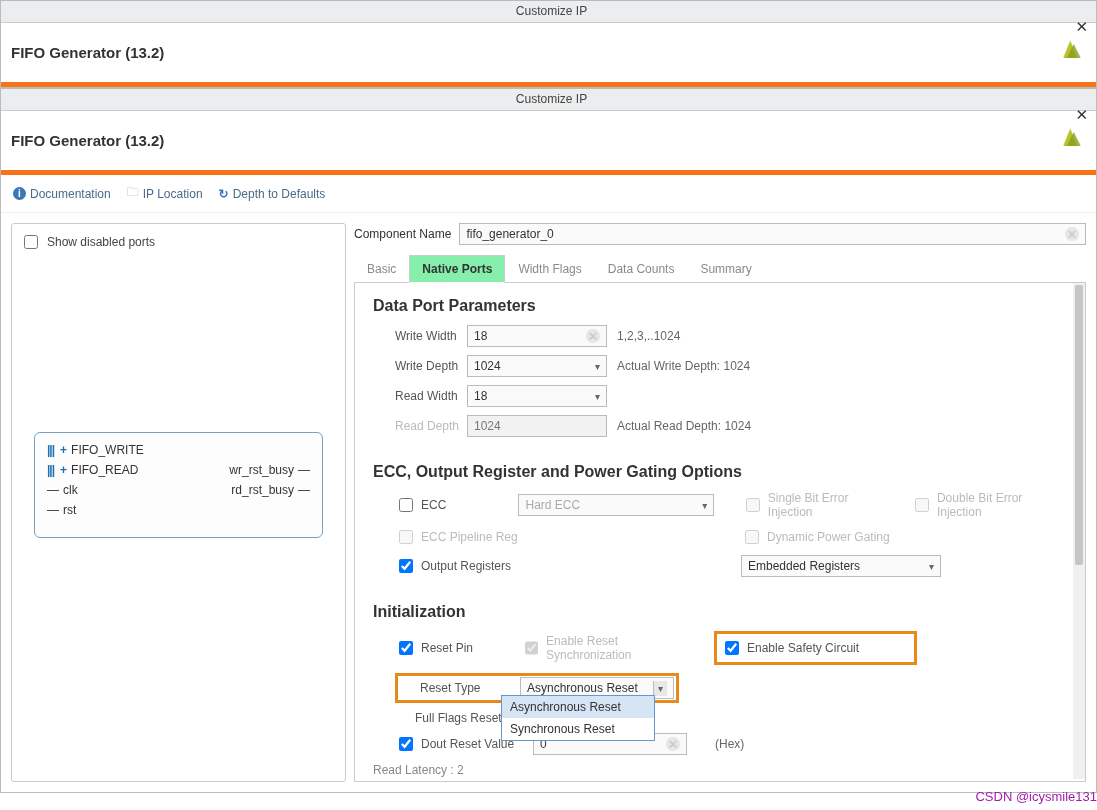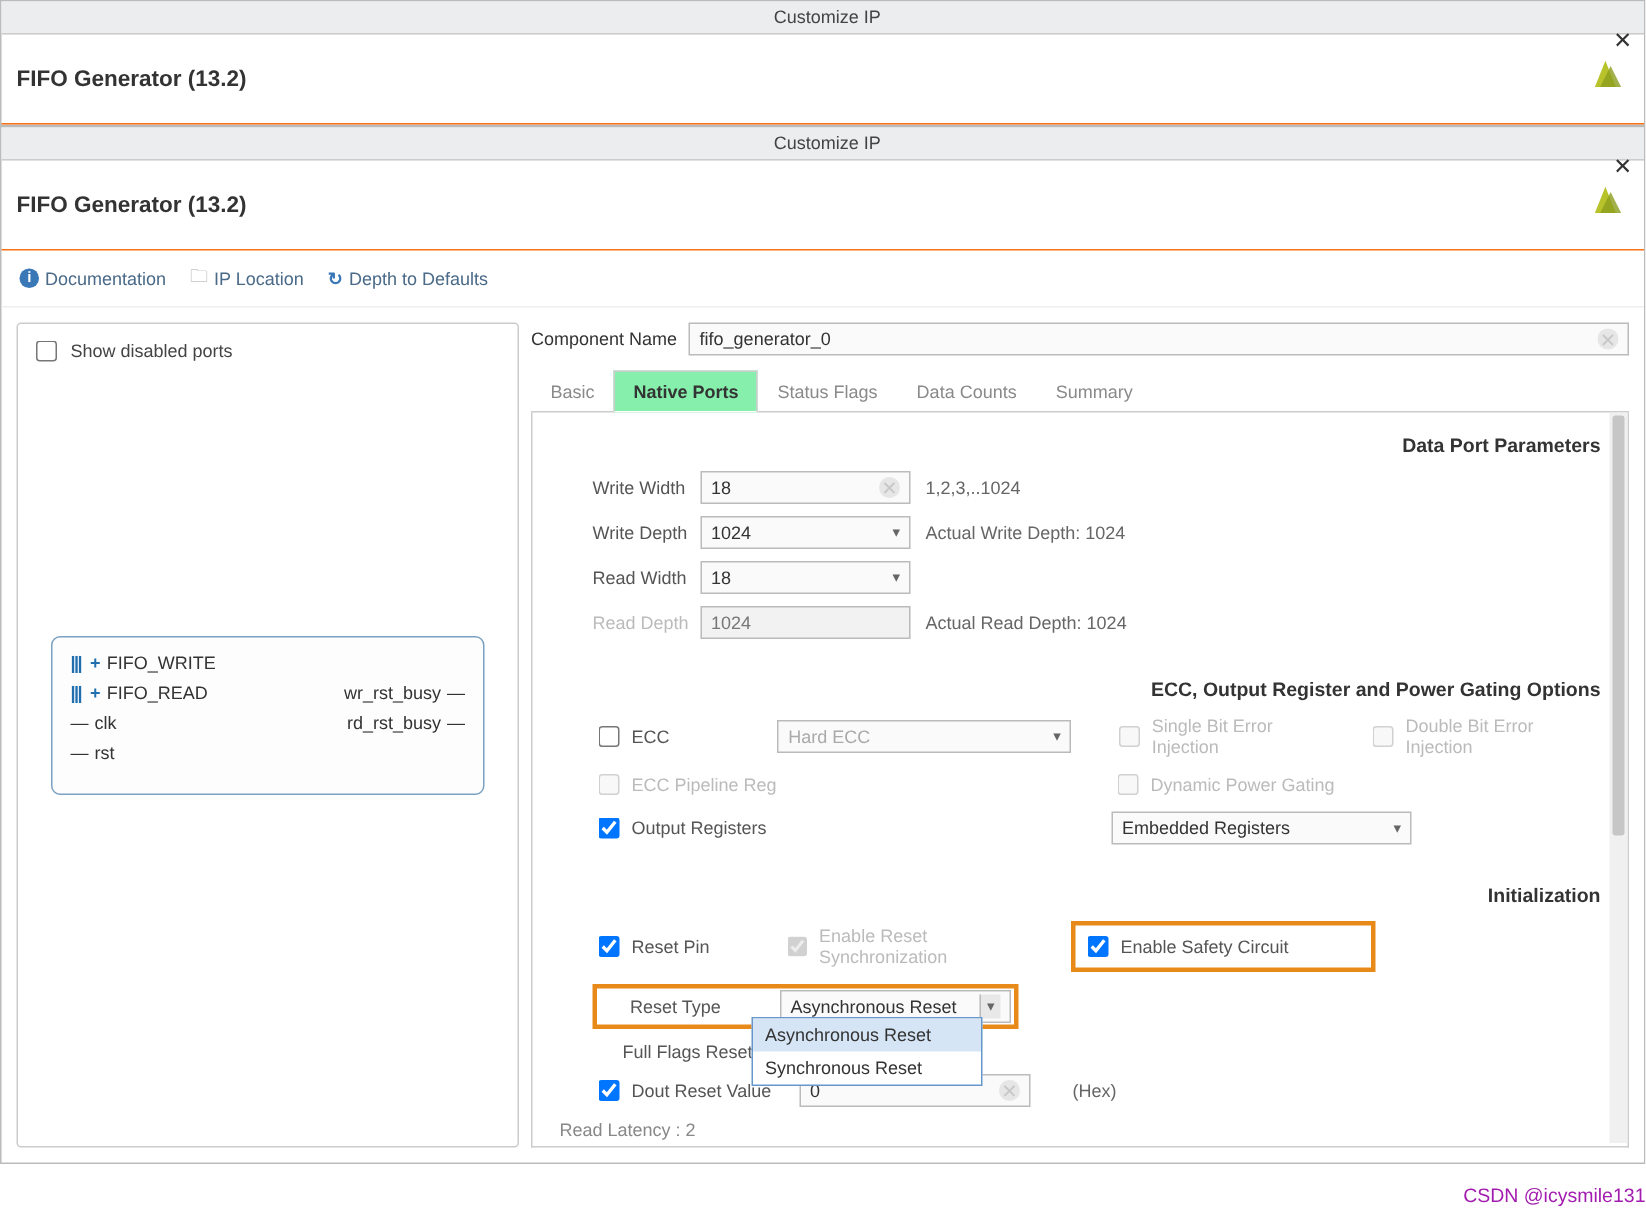--- a/index.html
+++ b/index.html
@@ -1,21 +1,21 @@
 <!DOCTYPE html>
 <html><head>
 <meta charset="utf-8">
 <style>
 * { box-sizing: border-box; font-family: Arial, sans-serif; font-size: 12px; }
 body { margin: 0; background: #fff; color: #333; }
 .win { border: 1px solid #bbb; background: #fff; }
 .win-hdr { background: #ecedef; border-bottom: 1px solid #ccc; padding: 3px 8px; display: flex; align-items: center; height: 22px; flex-direction: column; }
 .win-hdr .title { margin-left: 6px; color: #444; }
 .win-hdr .close { margin-left: auto; font-size: 15px; color: #333; cursor: pointer; }
-.app-title { padding: 14px 10px 14px 10px; display: flex; align-items: center; border-bottom: 1px solid #f97316; }
+.app-title { padding: 14px 10px 14px 10px; display: flex; align-items: center; border-bottom: 5px solid #f97316; }
 .app-title .name { font-weight: bold; font-size: 15px; color: #333; }
 .xlogo { margin-left: auto; }
 .toolbar { padding: 8px 12px; border-bottom: 1px solid #eee; display: flex; gap: 16px; align-items: center; color: #4a6a88; }
 .toolbar .tlink { display: flex; align-items: center; gap: 4px; cursor: pointer; }
 .body-split { display: flex; padding: 10px; gap: 8px; min-height: 540px; }
 .left { width: 335px; border: 1px solid #ccc; border-radius: 3px; padding: 8px; }
 .chk-row { display: flex; align-items: center; gap: 6px; color: #444; margin-bottom: 180px; }
 input[type=checkbox] { width: 14px; height: 14px; }
 .block-diag { border: 1px solid #7aa1c1; border-radius: 6px; padding: 10px 12px 20px 12px; display: flex; background: #fdfdfd; }
 .block-left, .block-right { display: flex; flex-direction: column; gap: 6px; font-size: 12px; color: #333; }
@@ -25,21 +25,21 @@
 .plus { color: #1f6fb0; font-weight: bold; }
 .ticks { color: #1f6fb0; letter-spacing: -1px; font-weight: bold; margin-right: 2px; }
 .main { flex: 1; position: relative; }
 .comp-row { display: flex; align-items: center; gap: 8px; margin-bottom: 10px; }
 .comp-row .txt-in { flex: 1; border: 1px solid #bbb; padding: 3px 6px; background: #fafafa; height: 22px; display: flex; align-items: center; justify-content: space-between; text-align: center; }
 .clear-x { color: #c7c7c7; font-size: 13px; border-radius: 50%; background: #e6e6e6; width: 14px; height: 14px; display: inline-flex; align-items: center; justify-content: center; cursor: pointer; }
 .tabs { display: flex; border-bottom: 1px solid #ccc; }
 .tab { padding: 6px 12px; color: #8a8a8a; cursor: pointer; border: 1px solid transparent; border-bottom: none; }
 .tab.active { color: #333; font-weight: bold; border: 1px solid #ccc; border-bottom: 1px solid #fff; background: #86efac; margin-bottom: -1px; }
 .panel { border: 1px solid #ccc; border-top: none; padding: 14px 18px 4px 18px; position: relative; }
-.sec-title { font-size: 13px; font-weight: bold; color: #333; margin-bottom: 10px; text-align: right; }
+.sec-title { font-size: 16px; font-weight: bold; color: #333; margin-bottom: 10px; }
 .frow { display: flex; align-items: center; gap: 0; margin-bottom: 8px; }
 .flabel { width: 72px; color: #555; }
 .flabel.disabled { color: #bbb; }
 .finput, .fsel { border: 1px solid #bbb; background: #fafafa; height: 22px; padding: 2px 6px; width: 140px; display: flex; align-items: center; justify-content: space-between; margin-right: 10px; }
 .finput.ro { background: #f2f2f2; color: #777; }
 .hint { color: #666; }
 .sec-gap { height: 18px; }
 .opts-row { display: flex; align-items: center; gap: 18px; margin-bottom: 8px; }
 .opt-lbl { color: #555; display: flex; align-items: center; gap: 5px; }
 .opt-lbl.disabled { color: #bbb; }
@@ -153,21 +153,21 @@
         <span>Component Name</span>
         <div class="txt-in">
           <span>fifo_generator_0</span>
           <span class="clear-x">✕</span>
         </div>
       </div>
 
       <div class="tabs">
         <div class="tab">Basic</div>
         <div class="tab active">Native Ports</div>
-        <div class="tab">Status Flags</div>
+        <div class="tab">Width Flags</div>
         <div class="tab">Data Counts</div>
         <div class="tab">Summary</div>
       </div>
 
       <div class="panel">
         <div class="scrollbar">
             <div class="thumb"></div>
           </div>
 
         <div class="sec-title">Data Port Parameters</div>

